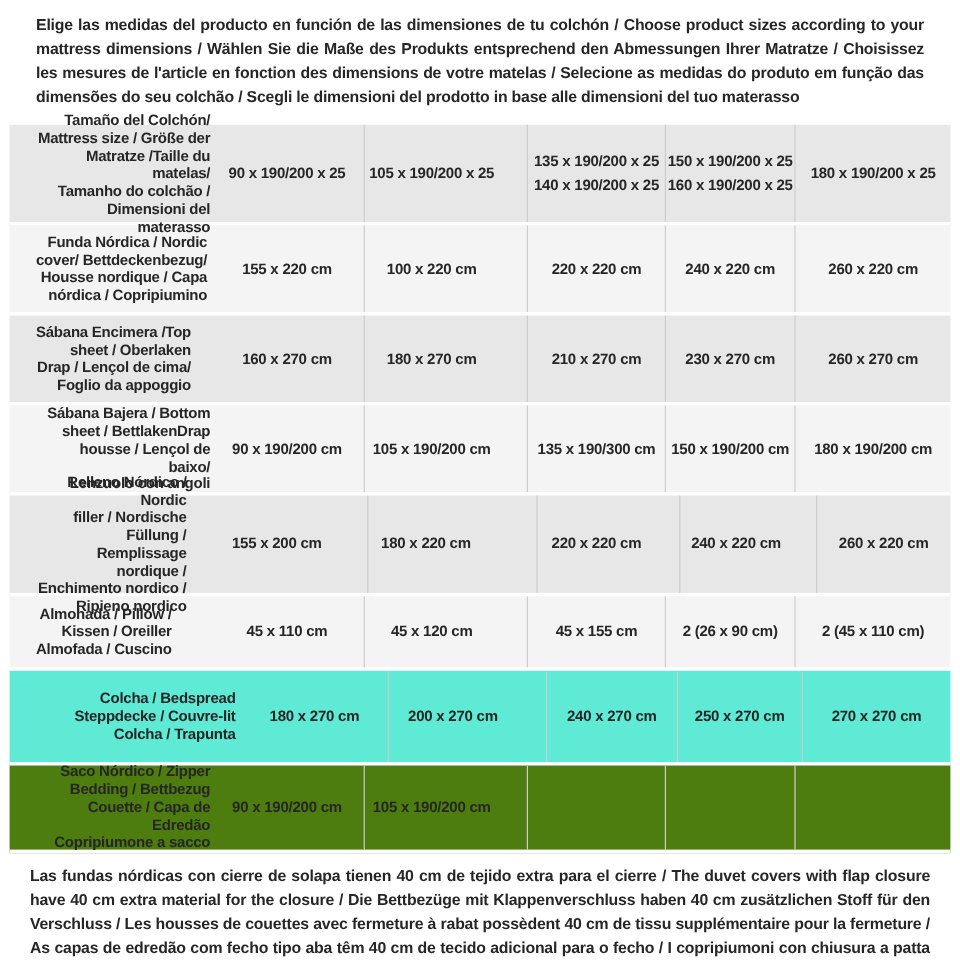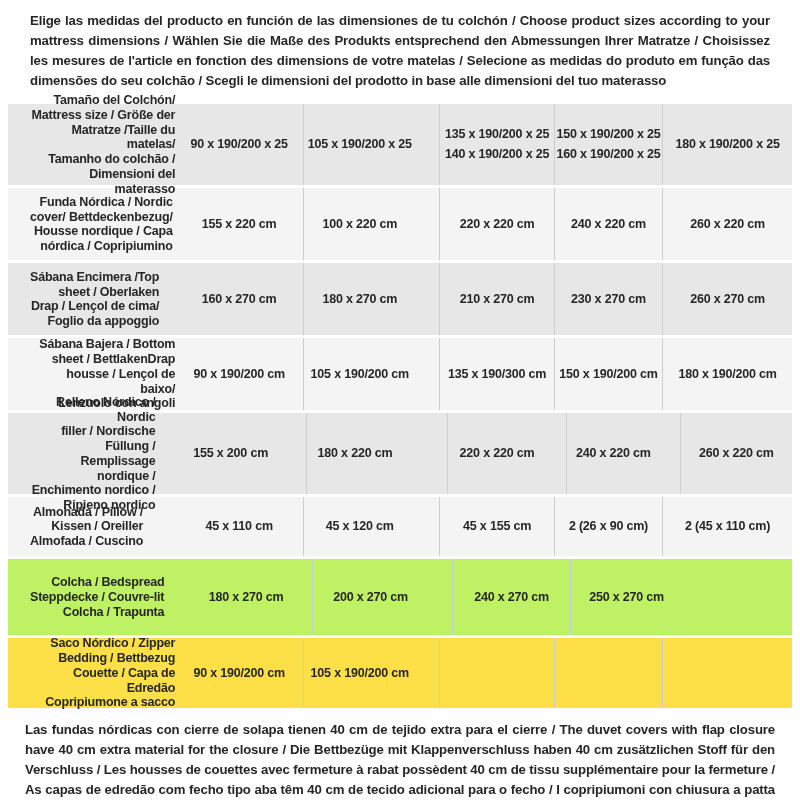--- a/index.html
+++ b/index.html
@@ -123,30 +123,31 @@
       <div class="t-row" style="height: 59px; background: rgb(244, 244, 244);">
         <div class="cell label-cell">Almohada  / Pillow /
 Kissen / Oreiller
 Almofada / Cuscino</div>
         <div class="cell val-cell v0">45 x 110 cm</div>
         <div class="cell val-cell v1">45 x 120 cm</div>
         <div class="cell val-cell v2">45 x 155 cm</div>
         <div class="cell val-cell v3">2 (26 x 90 cm)</div>
         <div class="cell val-cell v4">2 (45 x 110 cm)</div>
       </div>
-      <div class="t-row" style="height: 76px; background: #bef264;">
+      <div class="t-row" style="height: 76px; background: #5eead4; padding-left: 32px;">
         <div class="cell label-cell">Colcha / Bedspread
 Steppdecke / Couvre-lit
 Colcha / Trapunta</div>
         <div class="cell val-cell v0">180 x 270 cm</div>
         <div class="cell val-cell v1">200 x 270 cm</div>
         <div class="cell val-cell v2">240 x 270 cm</div>
         <div class="cell val-cell v3">250 x 270 cm</div>
+        <div class="cell val-cell v4">270 x 270 cm</div>
       </div>
-      <div class="t-row" style="height: 70px; background: #fde047;">
+      <div class="t-row" style="height: 70px; background: #4d7c0f;">
         <div class="cell label-cell">Saco Nórdico / Zipper
 Bedding / Bettbezug
 Couette  / Capa de Edredão
 Copripiumone a sacco</div>
         <div class="cell val-cell v0">90 x 190/200 cm</div>
         <div class="cell val-cell v1">105 x 190/200 cm</div>
         <div class="cell val-cell v2"></div>
         <div class="cell val-cell v3"></div>
         <div class="cell val-cell v4"></div>
       </div>

